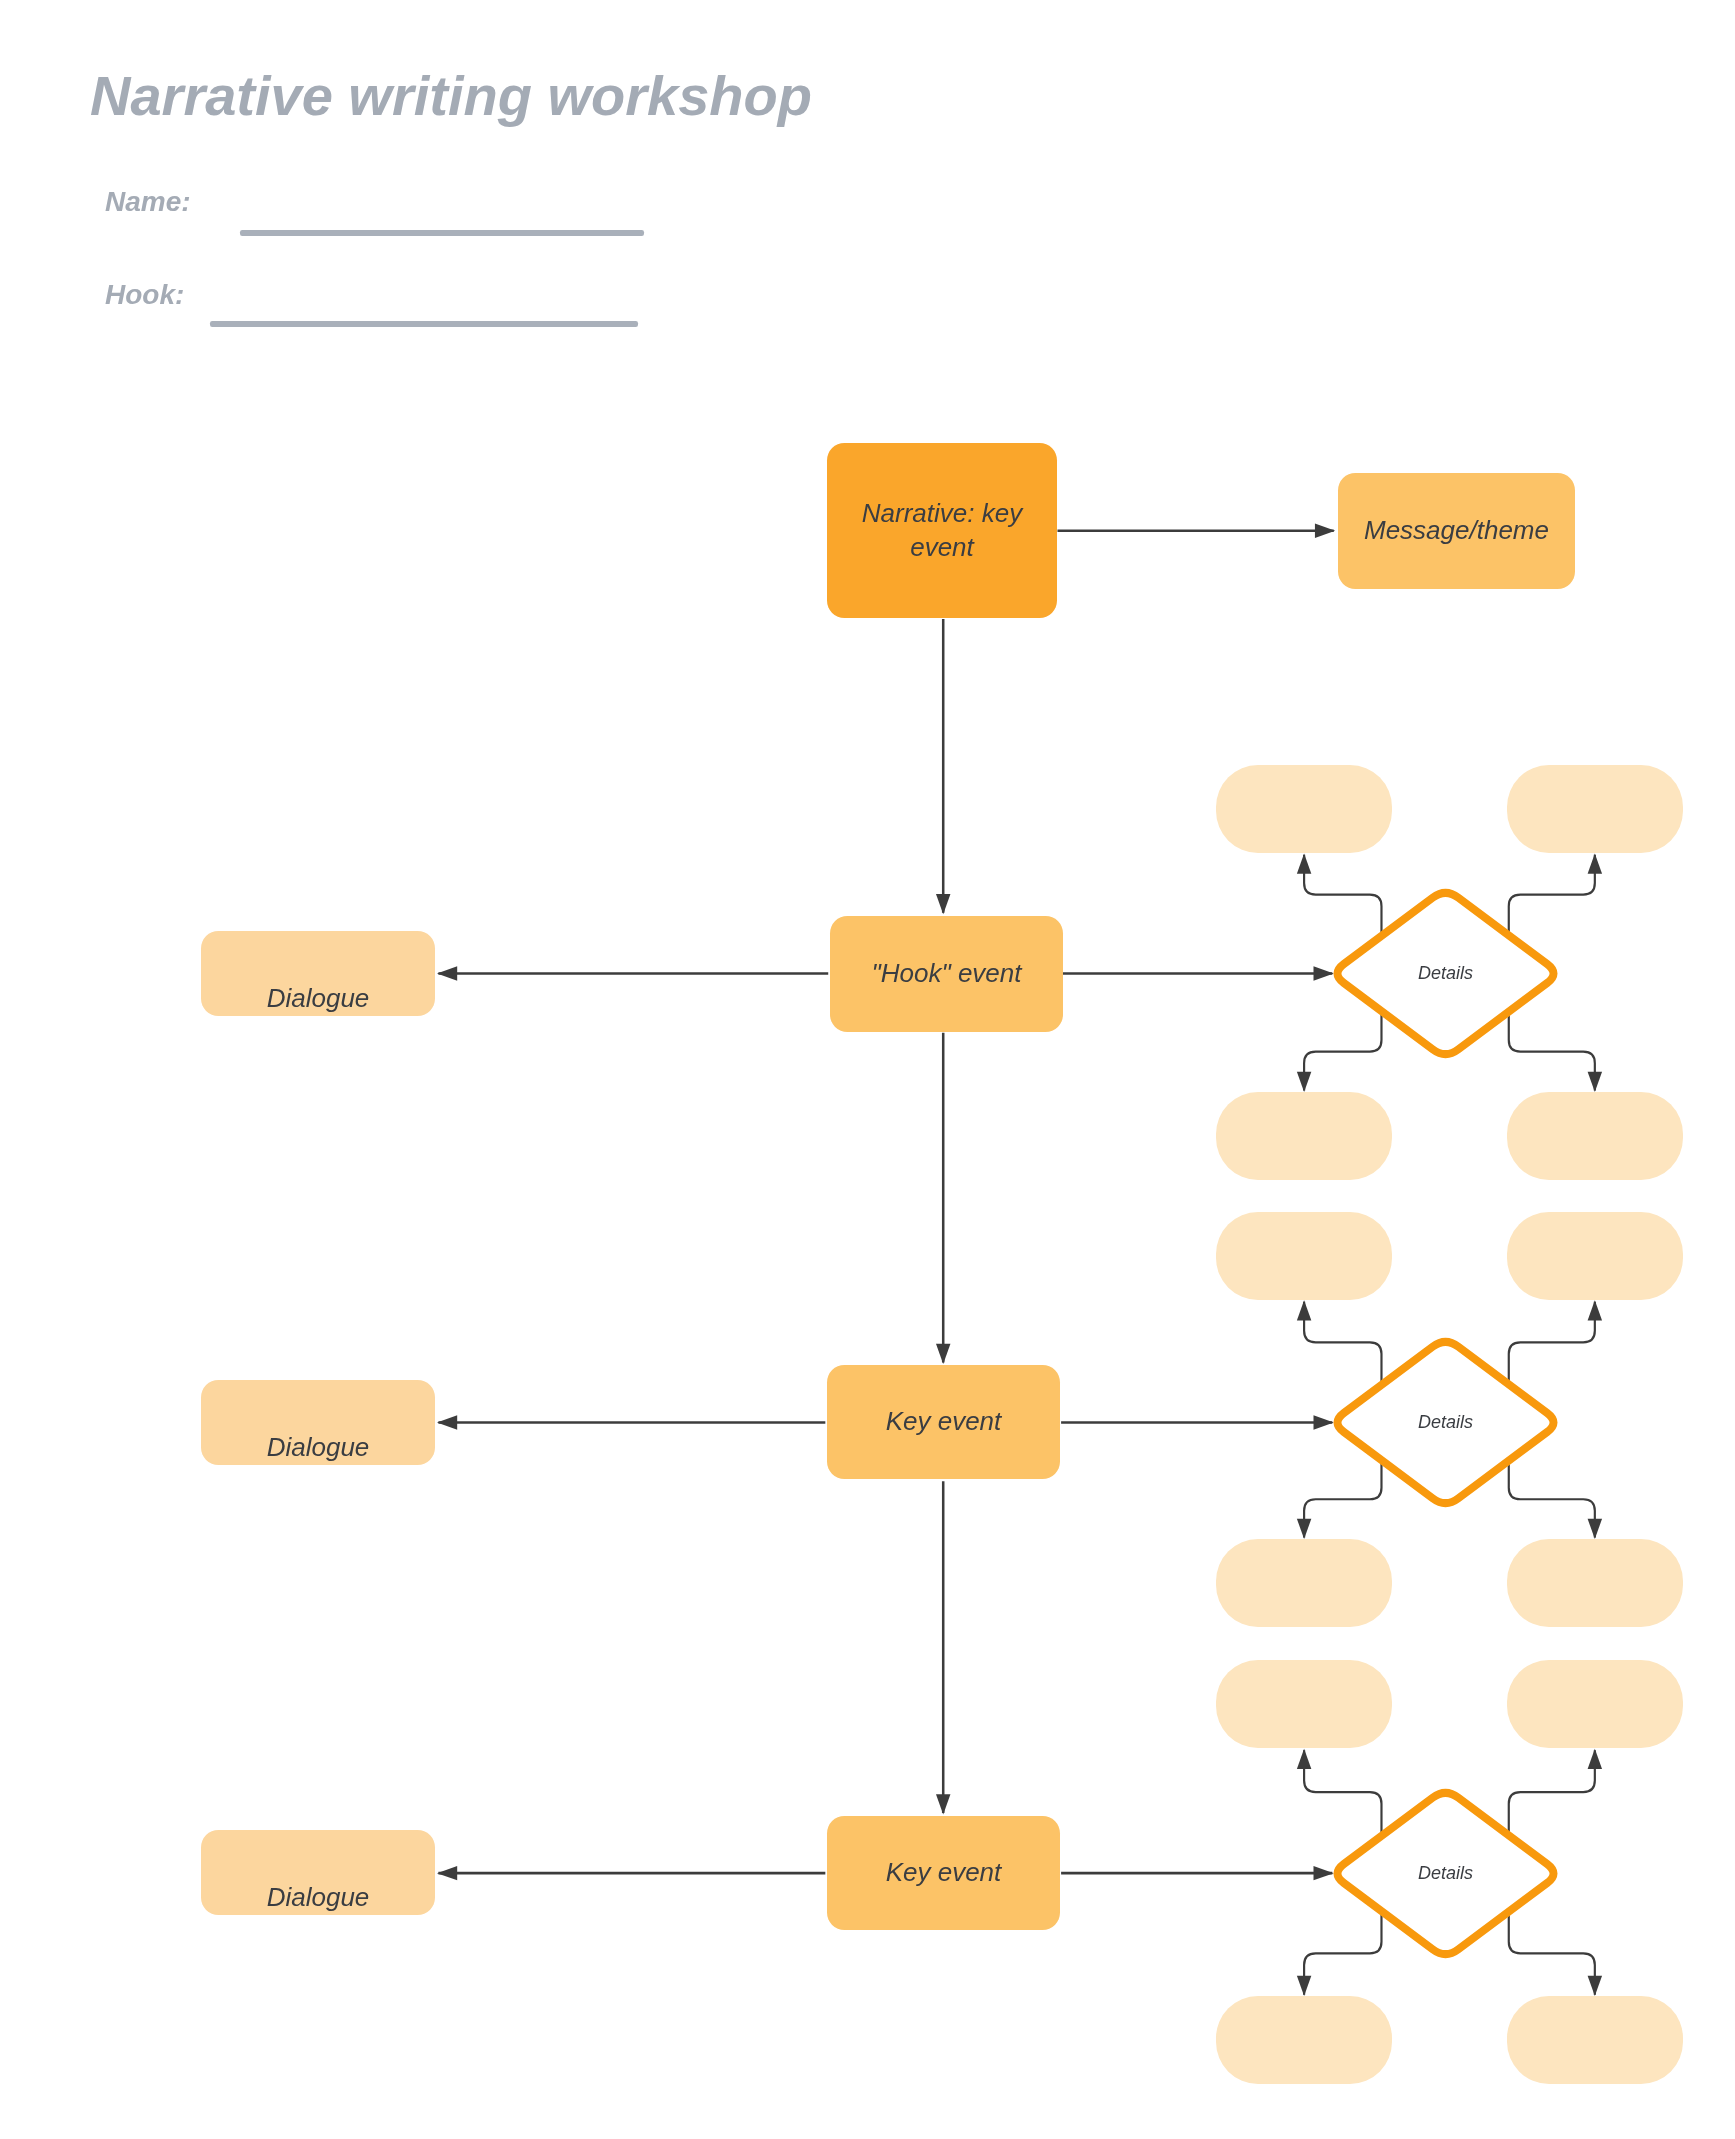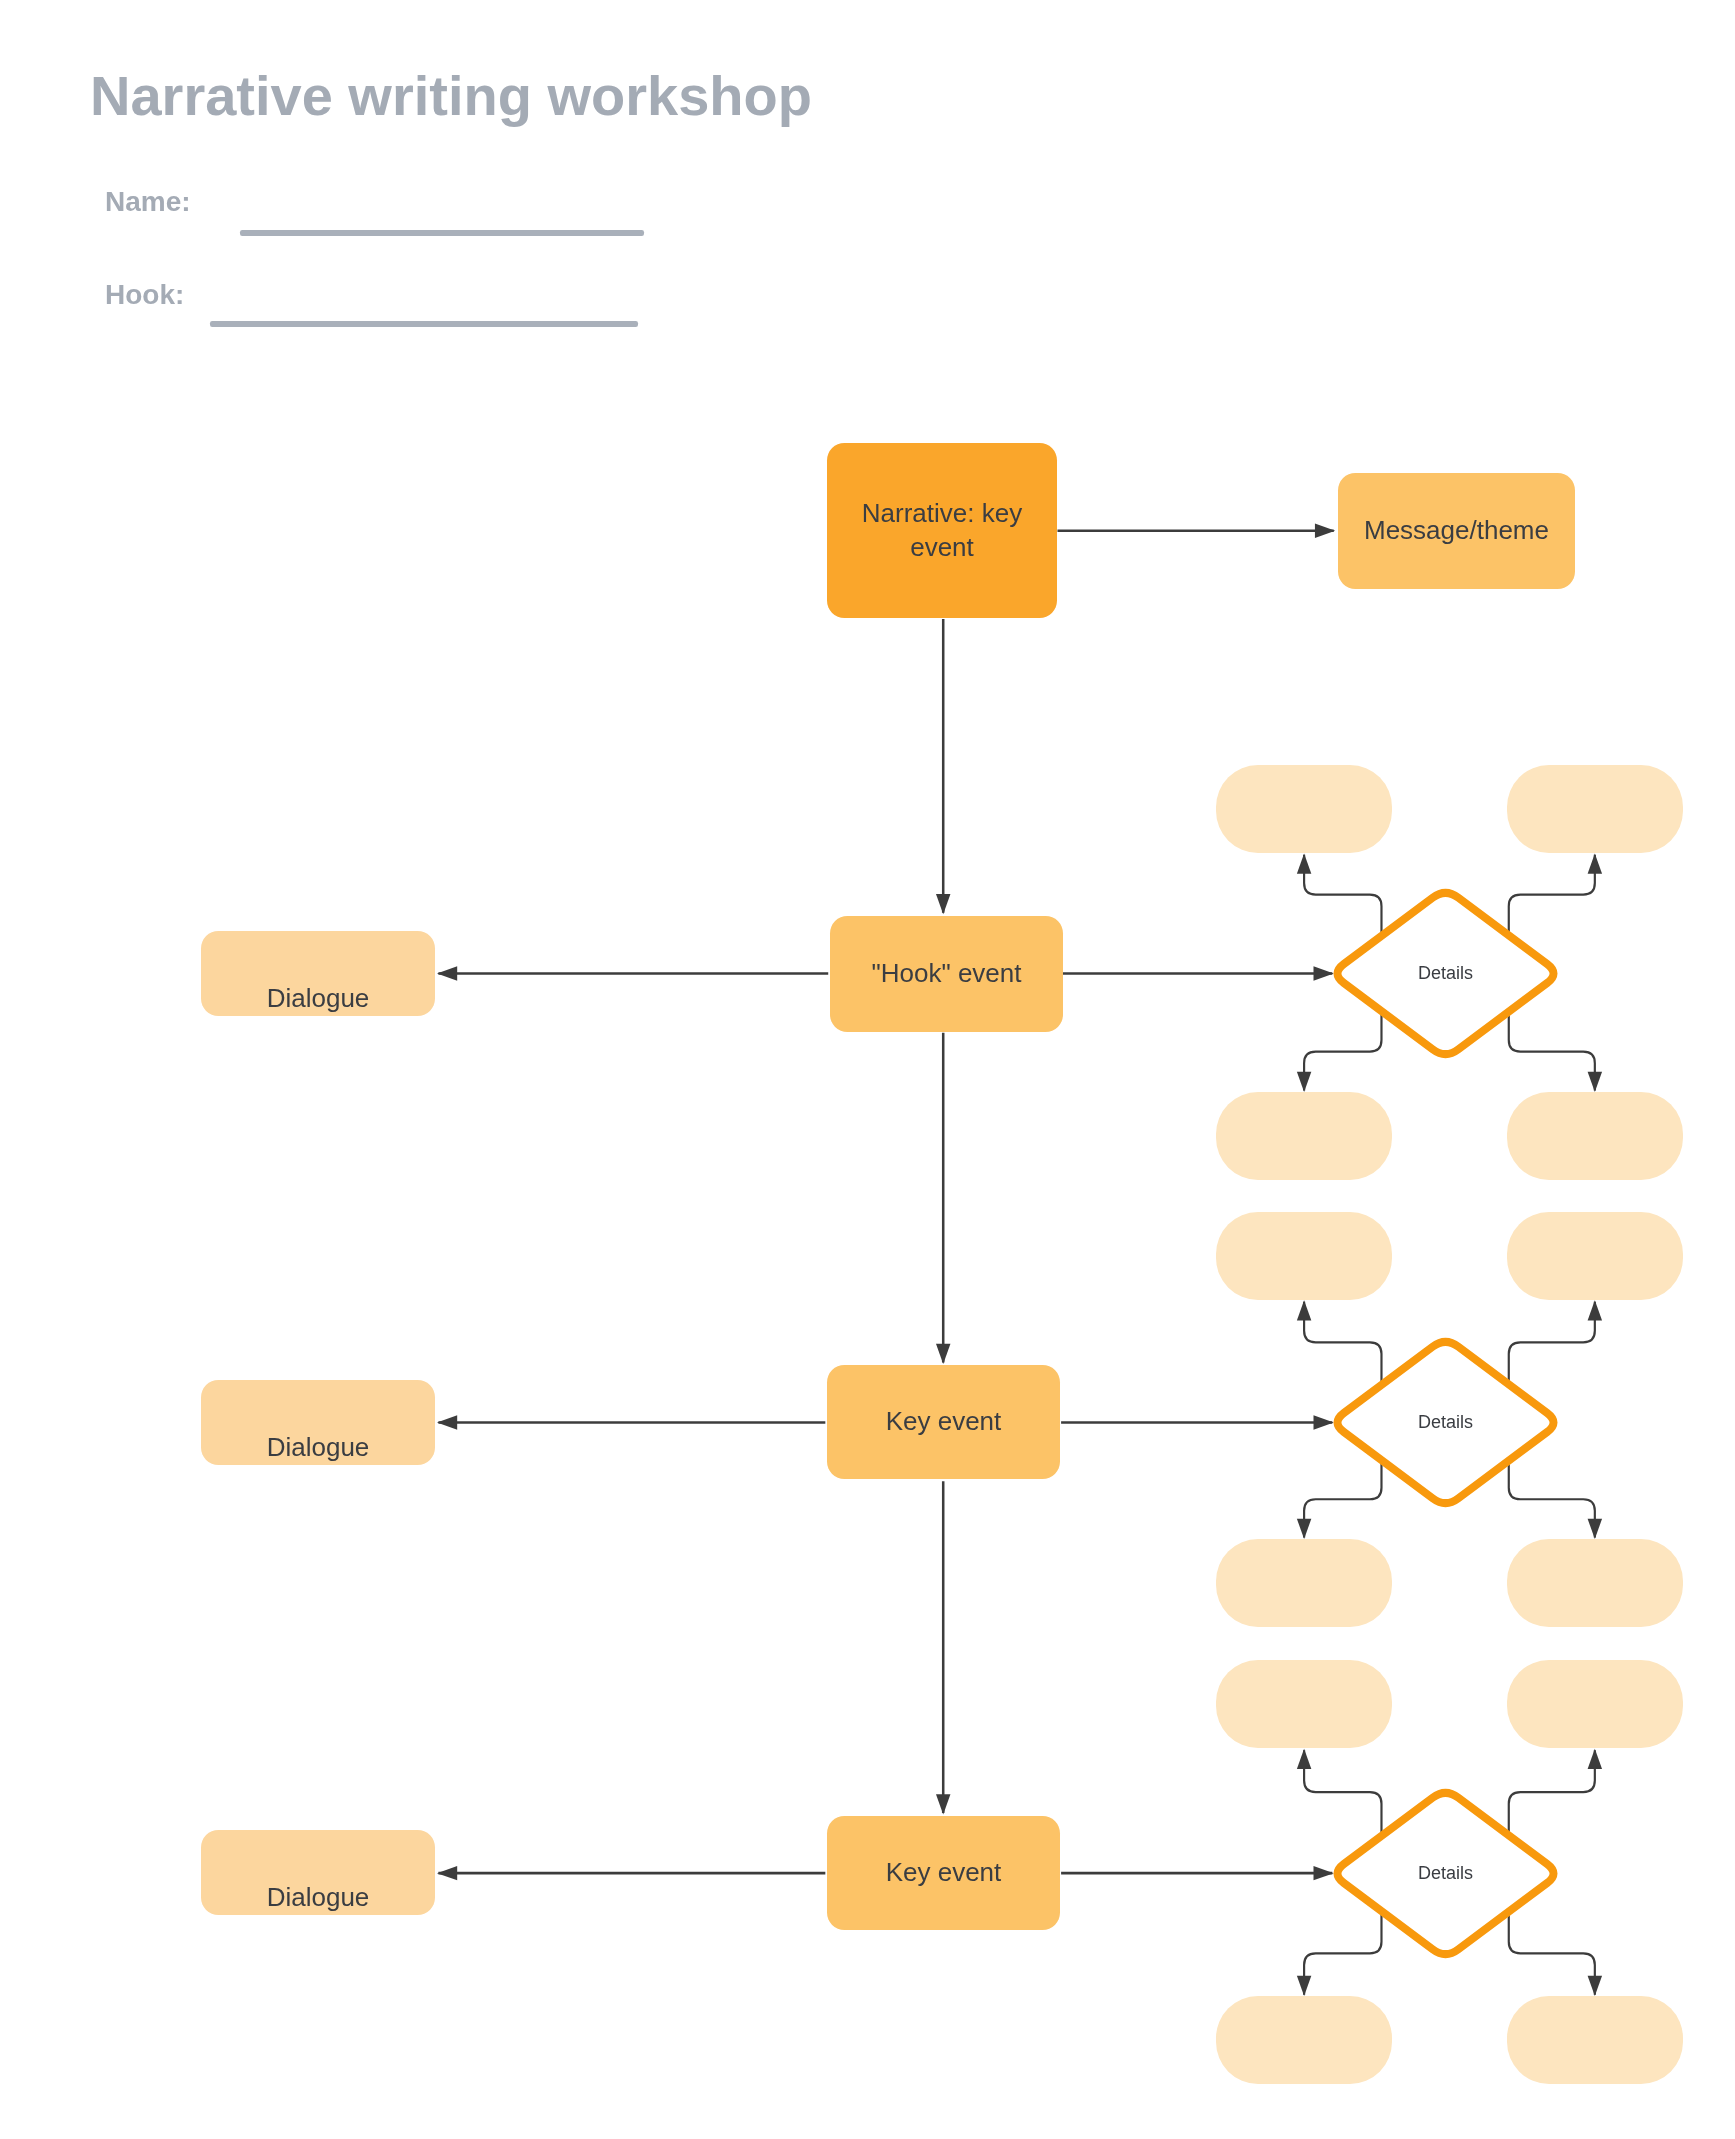--- a/index.html
+++ b/index.html
@@ -9,21 +9,21 @@
     --node_dark_orange:#FAA62B;
     --node_orange:#FCC367;
     --node_light_orange:#FCD69E;
     --pill_peach:#FDE5BF;
     --diamond_border_orange:#F8990D;
     --arrow_dark:#3C3C3C;
     --label_dark:#3A3D42;
   }
   html,body{margin:0;padding:0;background:#fff;}
   body{font-family:"Liberation Sans", sans-serif;}
-  .canvas{position:relative;width:1736px;height:2140px;background:var(--canvas_bg);overflow:hidden;}
+  .canvas{position:relative;width:1736px;height:2140px;background:var(--canvas_bg);overflow:hidden;font-style:italic;}
 
   .page-title{position:absolute;left:90px;top:68px;margin:0;font-size:56px;line-height:1;
     font-weight:bold;color:var(--heading_gray);letter-spacing:0;}
 
   .form-label{position:absolute;left:105px;font-size:28px;line-height:1;font-weight:bold;color:var(--heading_gray);}
   .fl-name{top:188px;}
   .fl-date{top:281px;}
   .uline{position:absolute;height:5.8px;background:var(--line_gray);border-radius:2.2px;}
   .ul-name{left:240px;top:230px;width:404px;}
   .ul-date{left:210px;top:321px;width:428px;}

